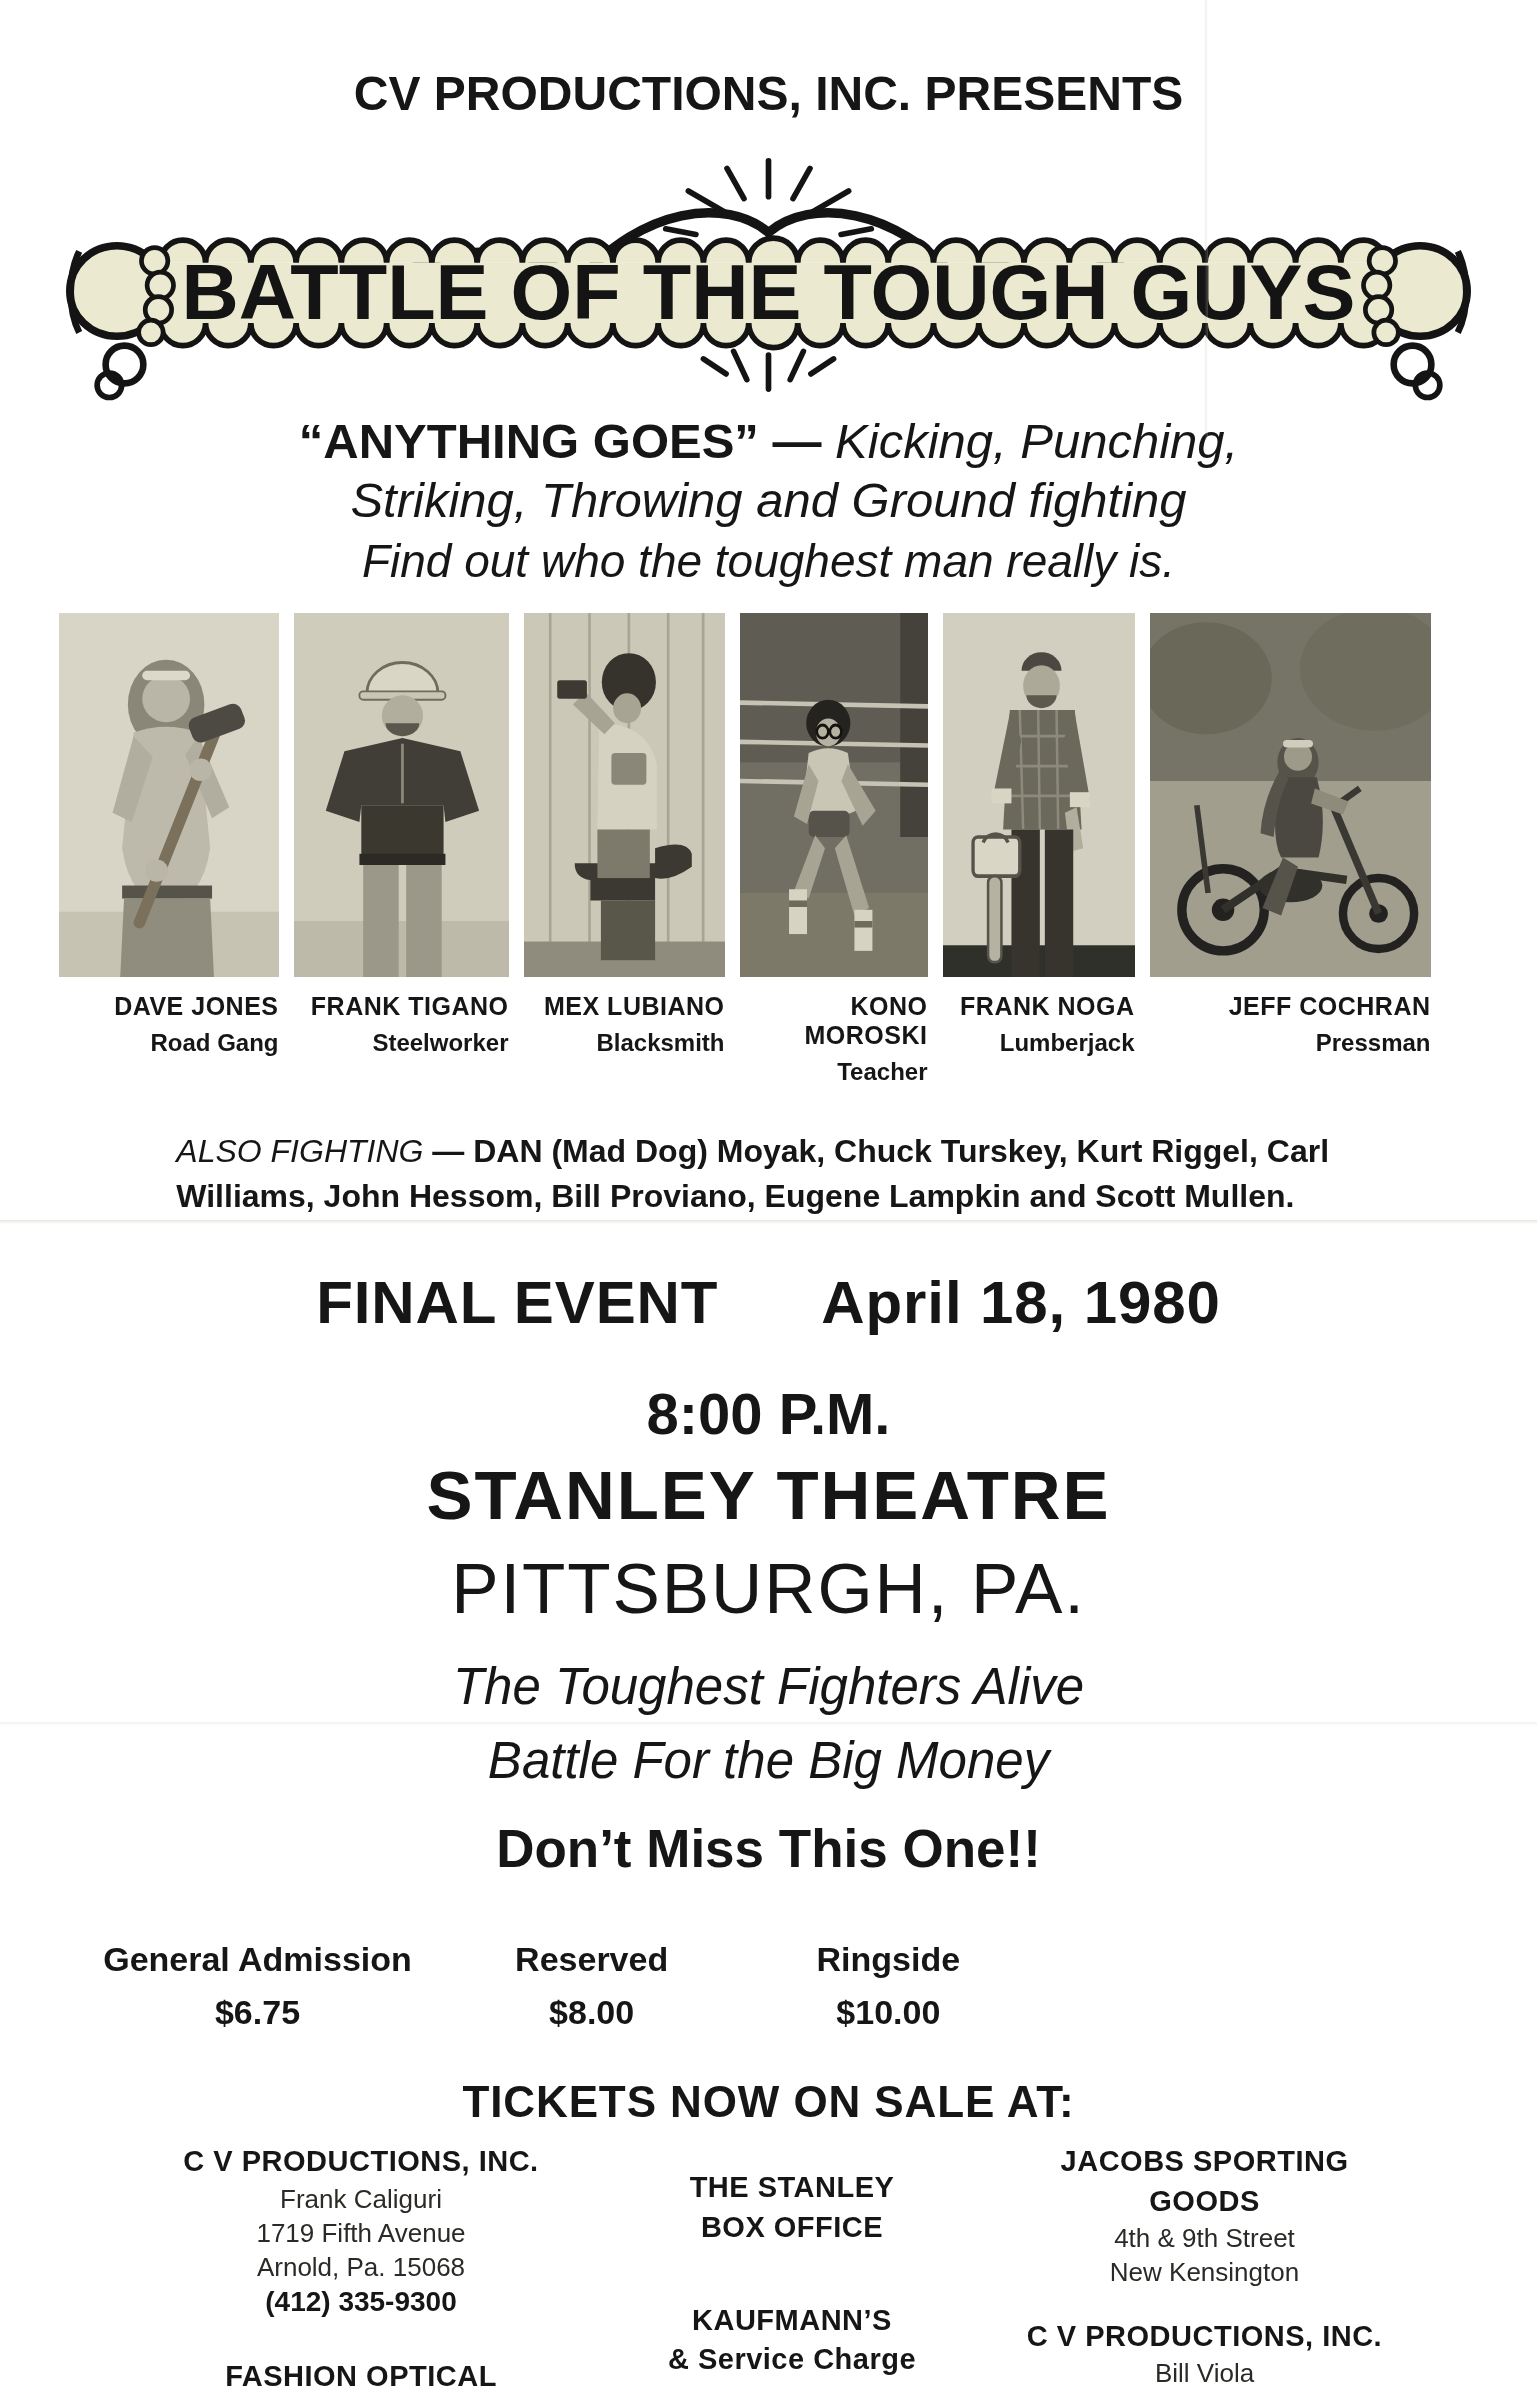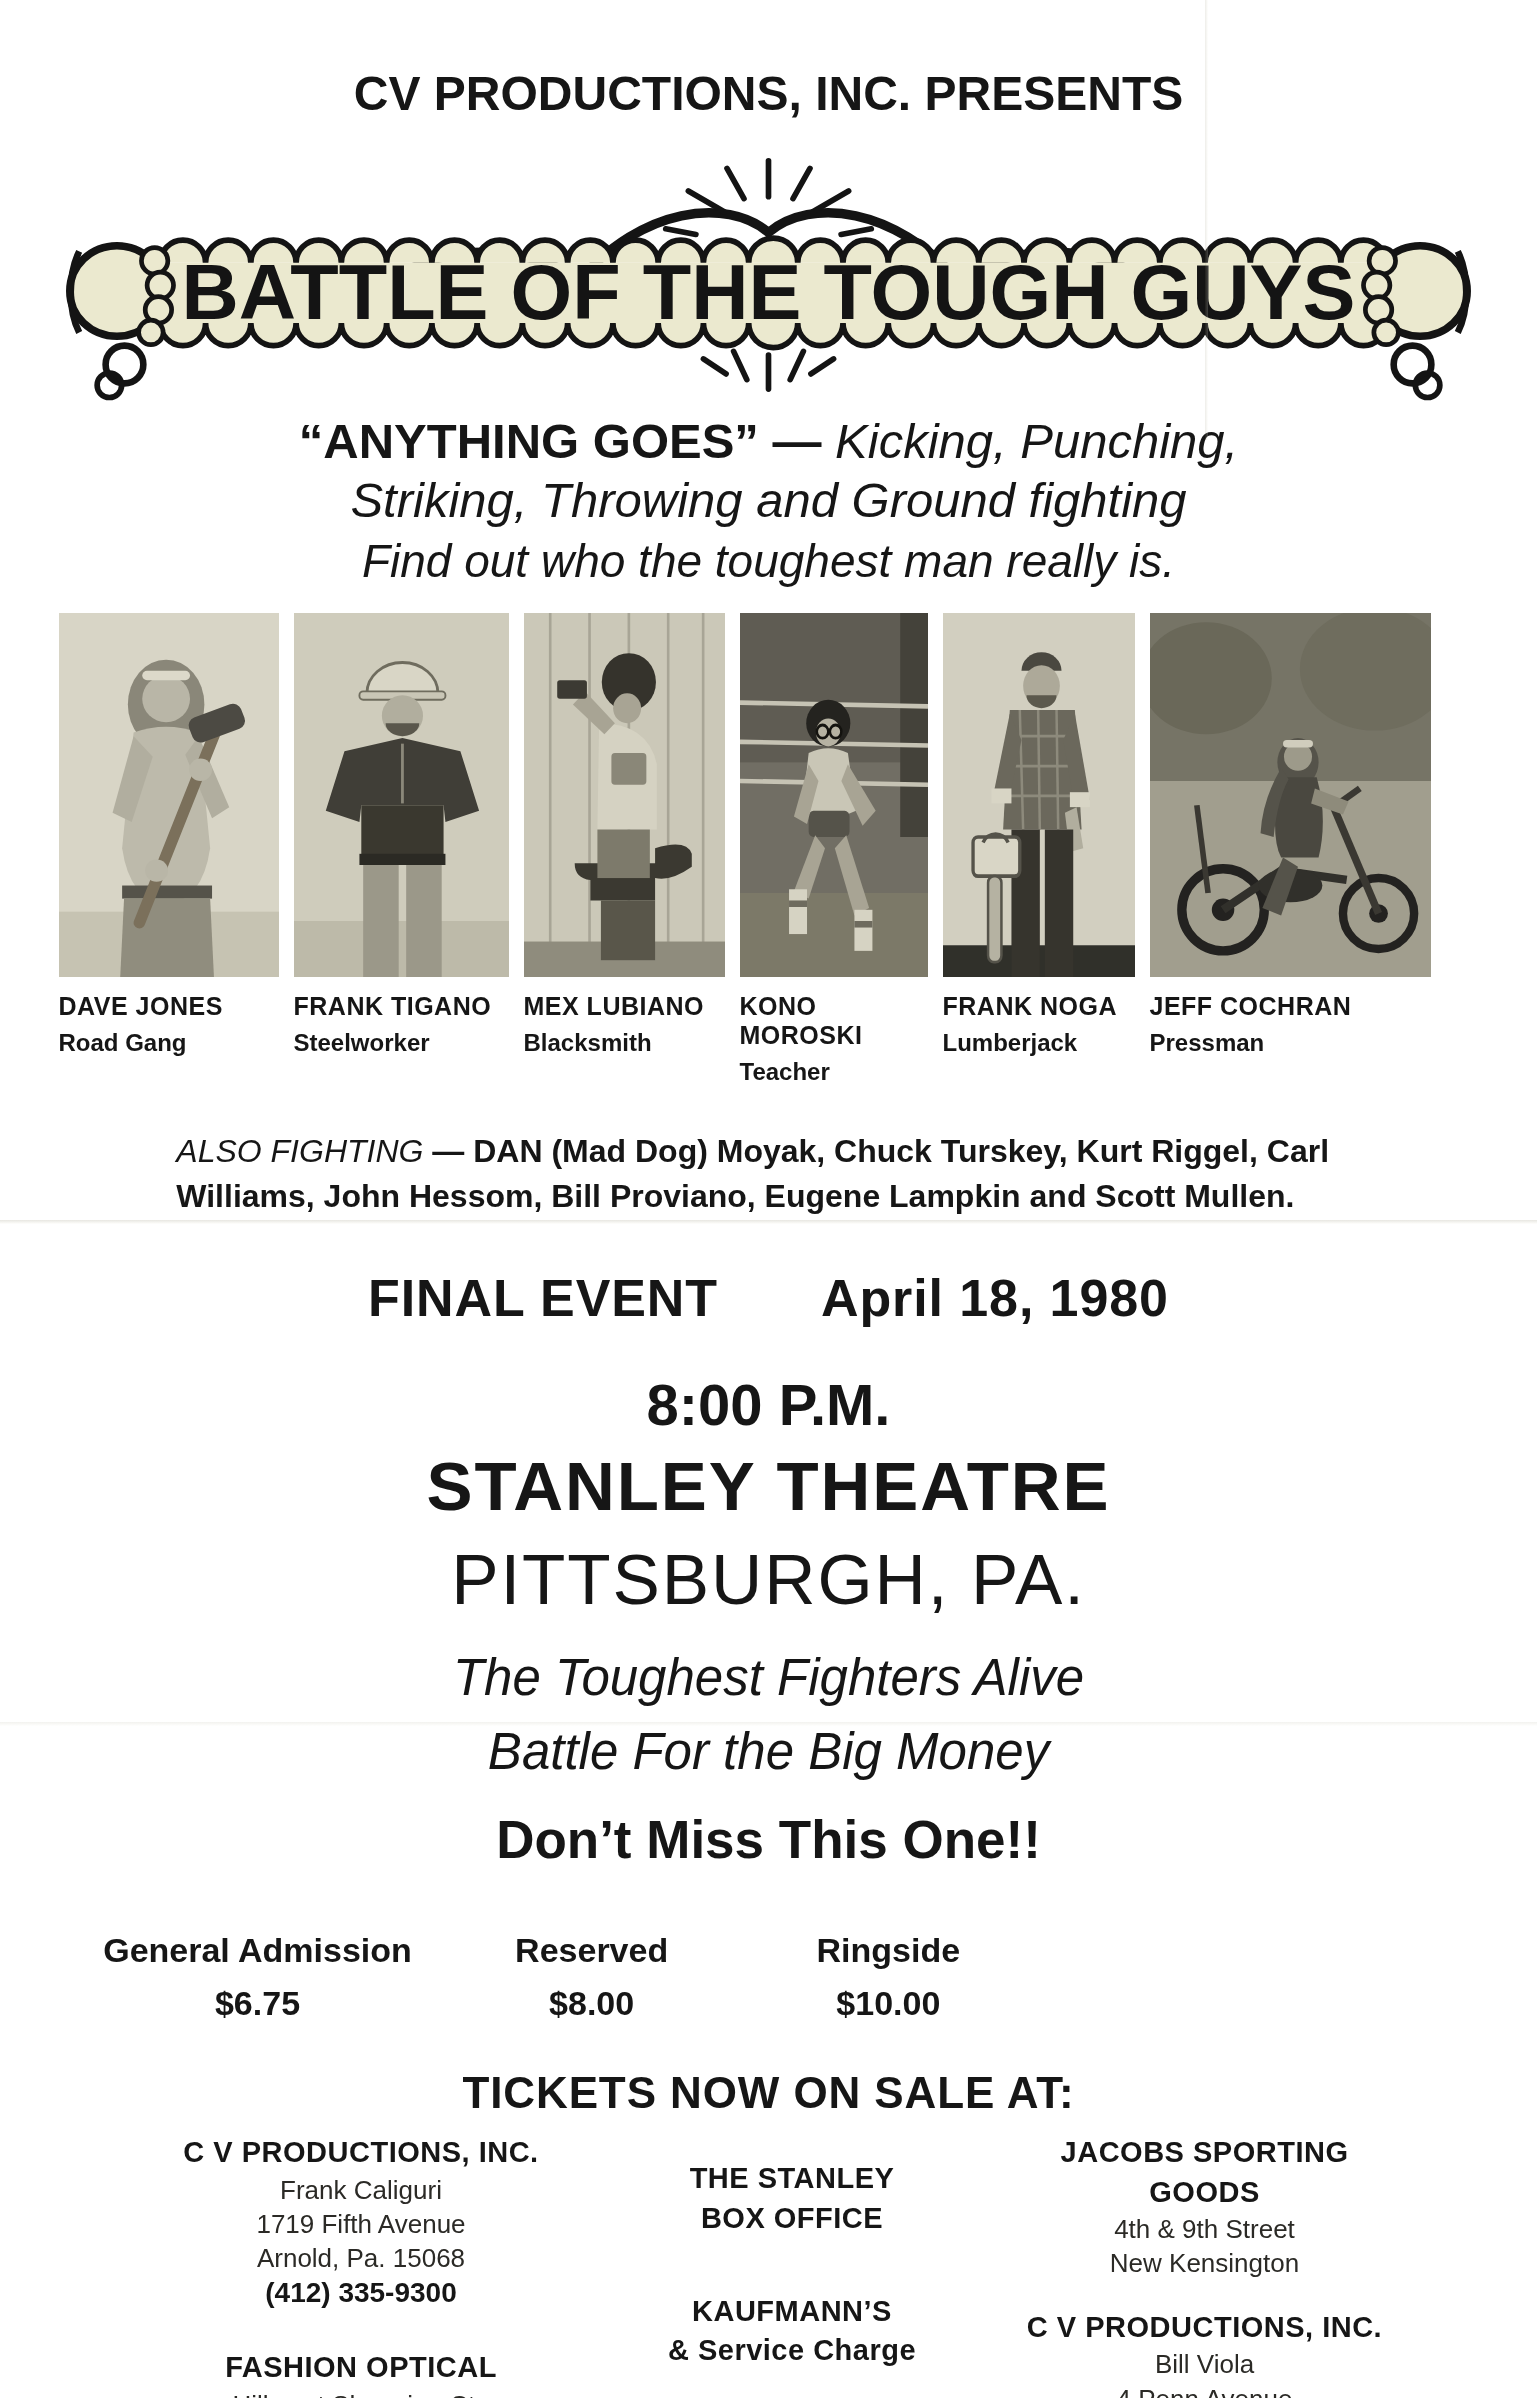--- a/index.html
+++ b/index.html
@@ -30,30 +30,30 @@
   .tagline .l1 { font-size:49px; }
   .tagline .l1 .q { font-weight:bold; }
   .tagline .l1 .it { font-style:italic; }
   .tagline .l2 { font-size:49px; font-style:italic; }
   .tagline .l3 { font-size:46px; font-style:italic; margin-top:3.7px; }
 
   .photos { width:1420px; margin:24px auto 0 auto; display:flex; gap:15px; align-items:flex-start; }
   .photo { margin:0; flex:none; }
   .photo-img { height:364px; overflow:hidden; background:#cfccbd; }
   .photo-img svg { display:block; width:100%; height:100%; }
-  .photo figcaption { margin-top:15px; text-align:left; font-weight:bold; }
+  .photo figcaption { margin-top:15px; text-align:right; font-weight:bold; }
   .f-name { font-size:25px; letter-spacing:0.5px; }
   .f-occ  { font-size:24px; margin-top:8.4px; }
 
   .also { width:1190px; margin:43px auto 0 auto; font-size:32px; line-height:1.4; text-align:left; padding-left:5.6px; }
   .also .lbl { font-style:italic; font-weight:normal; }
   .also .dash, .also .names { font-weight:bold; }
 
   .final-event { margin-top:49px; display:flex; justify-content:center; align-items:baseline; gap:103px;
-    font-size:52px; font-weight:bold; letter-spacing:0.9px; }
+    font-size:60px; font-weight:bold; letter-spacing:0.9px; }
 
   .center { text-align:center; }
   .time   { margin-top:43px; font-size:58px; font-weight:bold; }
   .venue  { margin-top:9.4px; font-size:69px; font-weight:bold; letter-spacing:1.9px; }
   .city   { margin-top:13px; font-size:71px; font-weight:normal; letter-spacing:1.9px; }
   .hype1  { margin-top:28px; font-size:51px; font-style:italic; }
   .hype2  { margin-top:15px; font-size:51px; font-style:italic; }
   .hype3  { margin-top:28px; font-size:53px; font-weight:bold; }
 
   .prices { width:1359px; margin:54px auto 0 auto; display:grid;

